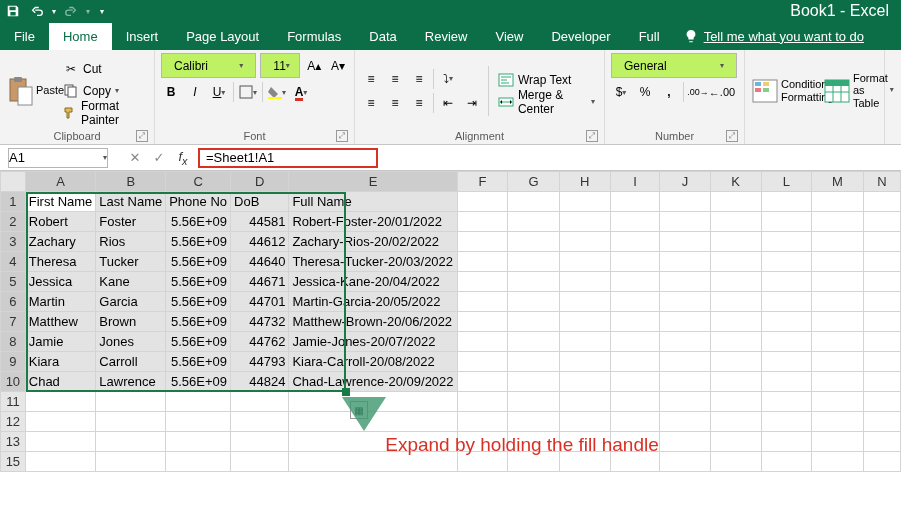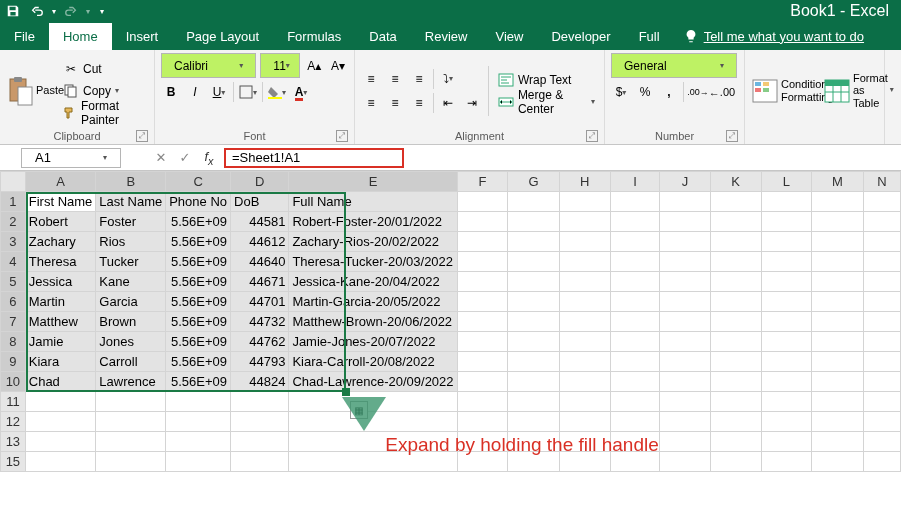--- a/index.html
+++ b/index.html
@@ -28,21 +28,21 @@
 .stack { display: flex; flex-direction: column; gap: 2px; justify-content: center; }
 .item { display: flex; align-items: center; gap: 4px; font-size: 12px; cursor: pointer; height: 20px; padding: 0 3px; }
 .item .ico { width: 16px; height: 16px; display: flex; align-items: center; justify-content: center; }
 .row { display: flex; gap: 4px; align-items: center; }
 .combo { border: 1px solid #b5b5b5; background: #bef264; height: 25px; display: flex; align-items: center; padding: 0 12px; font-size: 12px; justify-content: space-between; }
 .sq { width: 20px; height: 20px; border: 1px solid transparent; display: flex; align-items: center; justify-content: center; cursor: pointer; font-size: 12px; }
 .vline { width: 1px; background: #d0d0d0; height: 50px; align-self: center; }
 
 
 .fbar { height: 26px; border-bottom: 1px solid #c6c6c6; display: flex; align-items: center; font-size: 13px; }
-.namebox { width: 100px; border: 1px solid #b5b5b5; height: 20px; margin: 0 21px; display: flex; align-items: center; padding: 0 13px; justify-content: space-between; background: #fff; }
+.namebox { width: 100px; border: 1px solid #b5b5b5; height: 20px; margin: 0 8px; display: flex; align-items: center; padding: 0 0; justify-content: space-between; background: #fff; }
 .fbtns { display: flex; margin-left: 8px; gap: 2px; }
 .fbtn { width: 22px; height: 22px; display: flex; align-items: center; justify-content: center; color: #888; cursor: pointer; }
 .formula-input { flex: 1; height: 20px; border: 2px solid #d93025; margin-left: 4px; padding: 0 6px; display: flex; align-items: center; background: #fff; max-width: 180px; }
 
 
 .gridwrap { position: relative; }
 .grid { border-collapse: collapse; table-layout: fixed; }
 .grid th, .grid td { border: 1px solid #d4d4d4; height: 20px; font-size: 13px; padding: 0 3px; white-space: nowrap; overflow: visible; text-align: left; }
 .grid th { background: #e6e6e6; text-align: center; font-weight: normal; color: #333; }
 .grid .rowhdr { background: #e6e6e6; text-align: center; width: 26px; }

